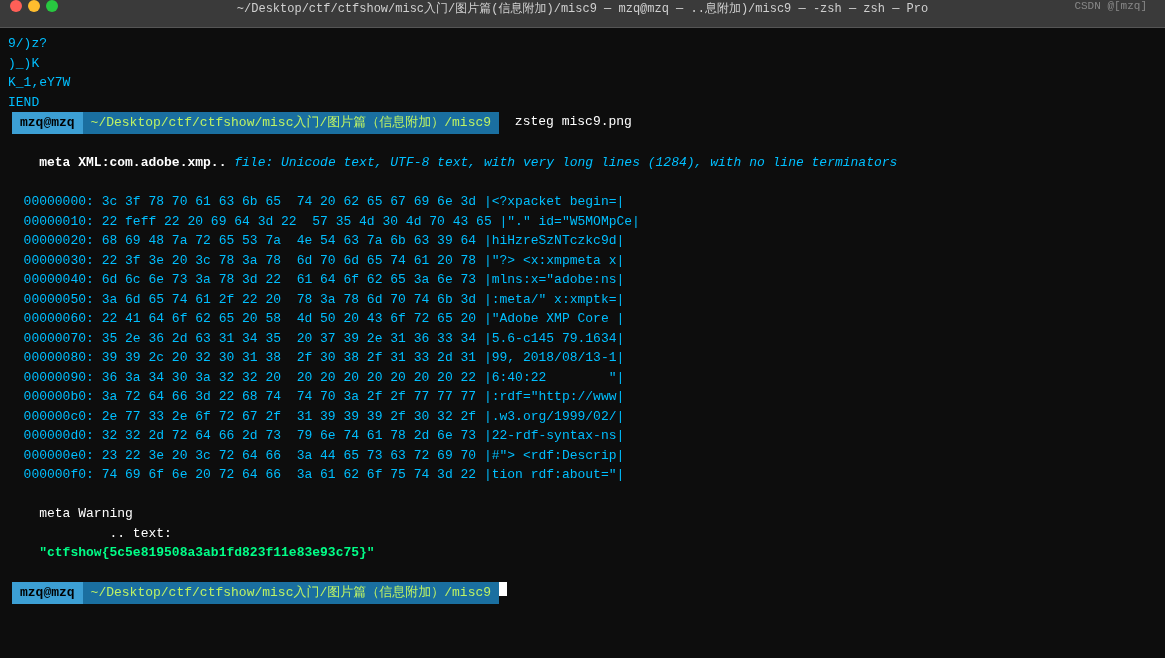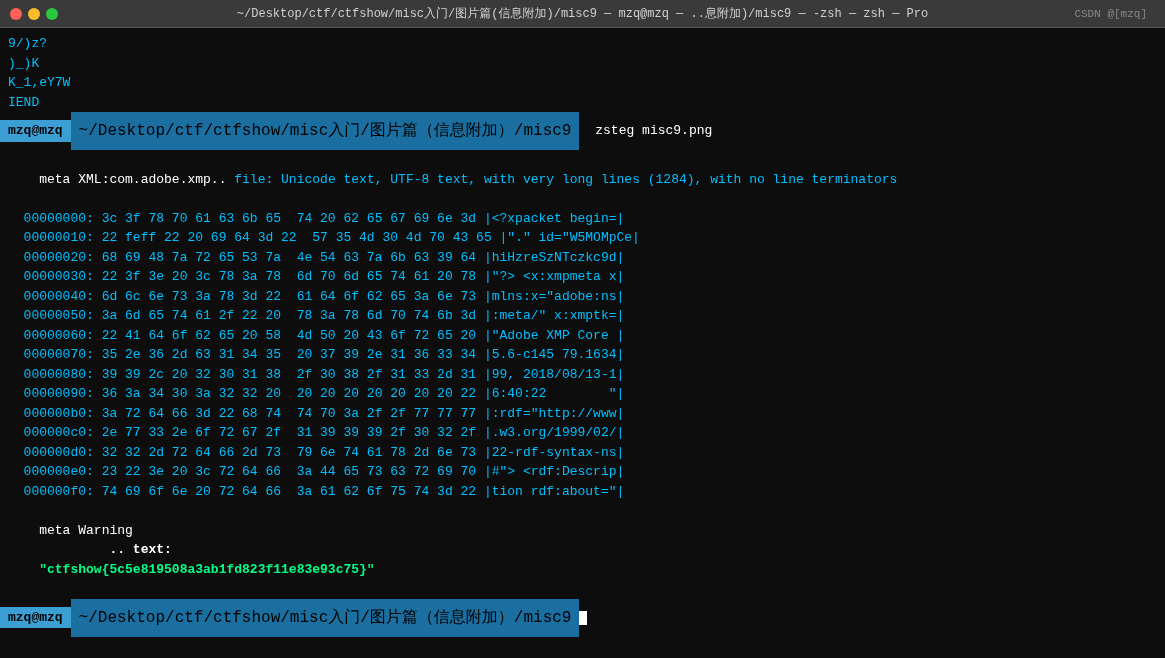--- a/index.html
+++ b/index.html
@@ -11,21 +11,21 @@
       color: #f0f0f0;
       width: 1165px;
       height: 658px;
       overflow: hidden;
     }
 
     .title-bar {
       background: #3a3a3a;
       height: 28px;
       display: flex;
-      align-items: center;
+      align-items: flex-start;
       justify-content: center;
       position: relative;
       border-bottom: 1px solid #555;
     }
 
     .traffic-lights {
       position: absolute;
       left: 10px;
       display: flex;
       gap: 6px;
@@ -63,40 +63,40 @@
 
     .line {
       white-space: pre;
       line-height: 1.5;
       padding: 0 8px;
       font-size: 13px;
     }
 
     .prompt-line {
       display: flex;
-      align-items: center;
       padding: 0;
       line-height: 1.5;
+      margin-left: 12px;
     }
 
     .prompt-badge {
       background: #3c9fd4;
       color: #000;
       font-weight: bold;
       padding: 1px 8px;
       font-size: 13px;
       white-space: nowrap;
       flex-shrink: 0;
     }
 
     .prompt-path {
       background: #1a6fa0;
-      color: #000000;
-      padding: 7px 8px;
-      font-size: 16px;
+      color: #bef264;
+      padding: 1px 8px;
+      font-size: 13px;
       white-space: nowrap;
       flex-shrink: 0;
     }
 
     .prompt-cmd {
       color: #fff;
       padding: 0 8px;
       font-size: 13px;
       white-space: pre;
     }
@@ -130,42 +130,42 @@
   <div class="line cyan">K_1,eY7W</div>
   <div class="line cyan">IEND</div>
 
   <div class="prompt-line">
     <span class="prompt-badge">mzq@mzq</span>
     <span class="prompt-path">~/Desktop/ctf/ctfshow/misc入门/图片篇（信息附加）/misc9</span>
     <span class="prompt-cmd"> zsteg misc9.png</span>
   </div>
 
   <div class="line">
-    <span style="color:#fff;font-weight:normal;">meta XML:com.adobe.xmp.. </span><span style="color:#00bfff;">file: Unicode text, UTF-8 text, with very long lines (1284), with no line terminators</span>
+    <span style="color:#fff;font-weight:bold;">meta XML:com.adobe.xmp.. </span><span style="color:#00bfff;font-style:italic;">file: Unicode text, UTF-8 text, with very long lines (1284), with no line terminators</span>
   </div>
 
   <div class="line cyan">  <span>00000000: </span><span>3c 3f 78 70 61 63 6b 65  74 20 62 65 67 69 6e 3d </span><span>|&lt;?xpacket begin=|</span></div>
   <div class="line cyan">  <span>00000010: </span><span>22 feff 22 20 69 64 3d 22  57 35 4d 30 4d 70 43 65 </span><span>|"." id="W5MOMpCe|</span></div>
   <div class="line cyan">  <span>00000020: </span><span>68 69 48 7a 72 65 53 7a  4e 54 63 7a 6b 63 39 64 </span><span>|hiHzreSzNTczkc9d|</span></div>
   <div class="line cyan">  <span>00000030: </span><span>22 3f 3e 20 3c 78 3a 78  6d 70 6d 65 74 61 20 78 </span><span>|"?&gt; &lt;x:xmpmeta x|</span></div>
   <div class="line cyan">  <span>00000040: </span><span>6d 6c 6e 73 3a 78 3d 22  61 64 6f 62 65 3a 6e 73 </span><span>|mlns:x="adobe:ns|</span></div>
   <div class="line cyan">  <span>00000050: </span><span>3a 6d 65 74 61 2f 22 20  78 3a 78 6d 70 74 6b 3d </span><span>|:meta/" x:xmptk=|</span></div>
   <div class="line cyan">  <span>00000060: </span><span>22 41 64 6f 62 65 20 58  4d 50 20 43 6f 72 65 20 </span><span>|"Adobe XMP Core |</span></div>
   <div class="line cyan">  <span>00000070: </span><span>35 2e 36 2d 63 31 34 35  20 37 39 2e 31 36 33 34 </span><span>|5.6-c145 79.1634|</span></div>
   <div class="line cyan">  <span>00000080: </span><span>39 39 2c 20 32 30 31 38  2f 30 38 2f 31 33 2d 31 </span><span>|99, 2018/08/13-1|</span></div>
   <div class="line cyan">  <span>00000090: </span><span>36 3a 34 30 3a 32 32 20  20 20 20 20 20 20 20 22 </span><span>|6:40:22        "|</span></div>
   <div class="line cyan">  <span>000000b0: </span><span>3a 72 64 66 3d 22 68 74  74 70 3a 2f 2f 77 77 77 </span><span>|:rdf="http://www|</span></div>
   <div class="line cyan">  <span>000000c0: </span><span>2e 77 33 2e 6f 72 67 2f  31 39 39 39 2f 30 32 2f </span><span>|.w3.org/1999/02/|</span></div>
   <div class="line cyan">  <span>000000d0: </span><span>32 32 2d 72 64 66 2d 73  79 6e 74 61 78 2d 6e 73 </span><span>|22-rdf-syntax-ns|</span></div>
   <div class="line cyan">  <span>000000e0: </span><span>23 22 3e 20 3c 72 64 66  3a 44 65 73 63 72 69 70 </span><span>|#"&gt; &lt;rdf:Descrip|</span></div>
   <div class="line cyan">  <span>000000f0: </span><span>74 69 6f 6e 20 72 64 66  3a 61 62 6f 75 74 3d 22 </span><span>|tion rdf:about="|</span></div>
 
   <div class="line">
     <span style="color:#fff;font-weight:normal;">meta Warning</span>
-    <span style="color:#fff;font-weight:bold;">         .. text: </span>
+    <span style="color:#fff;">         .. text: </span>
     <span style="color:#00ff88;font-weight:bold;">"ctfshow{5c5e819508a3ab1fd823f11e83e93c75}"</span>
   </div>
 
   <div class="prompt-line">
     <span class="prompt-badge">mzq@mzq</span>
     <span class="prompt-path">~/Desktop/ctf/ctfshow/misc入门/图片篇（信息附加）/misc9</span>
     <span class="cursor"></span>
   </div>
 </div>
 

